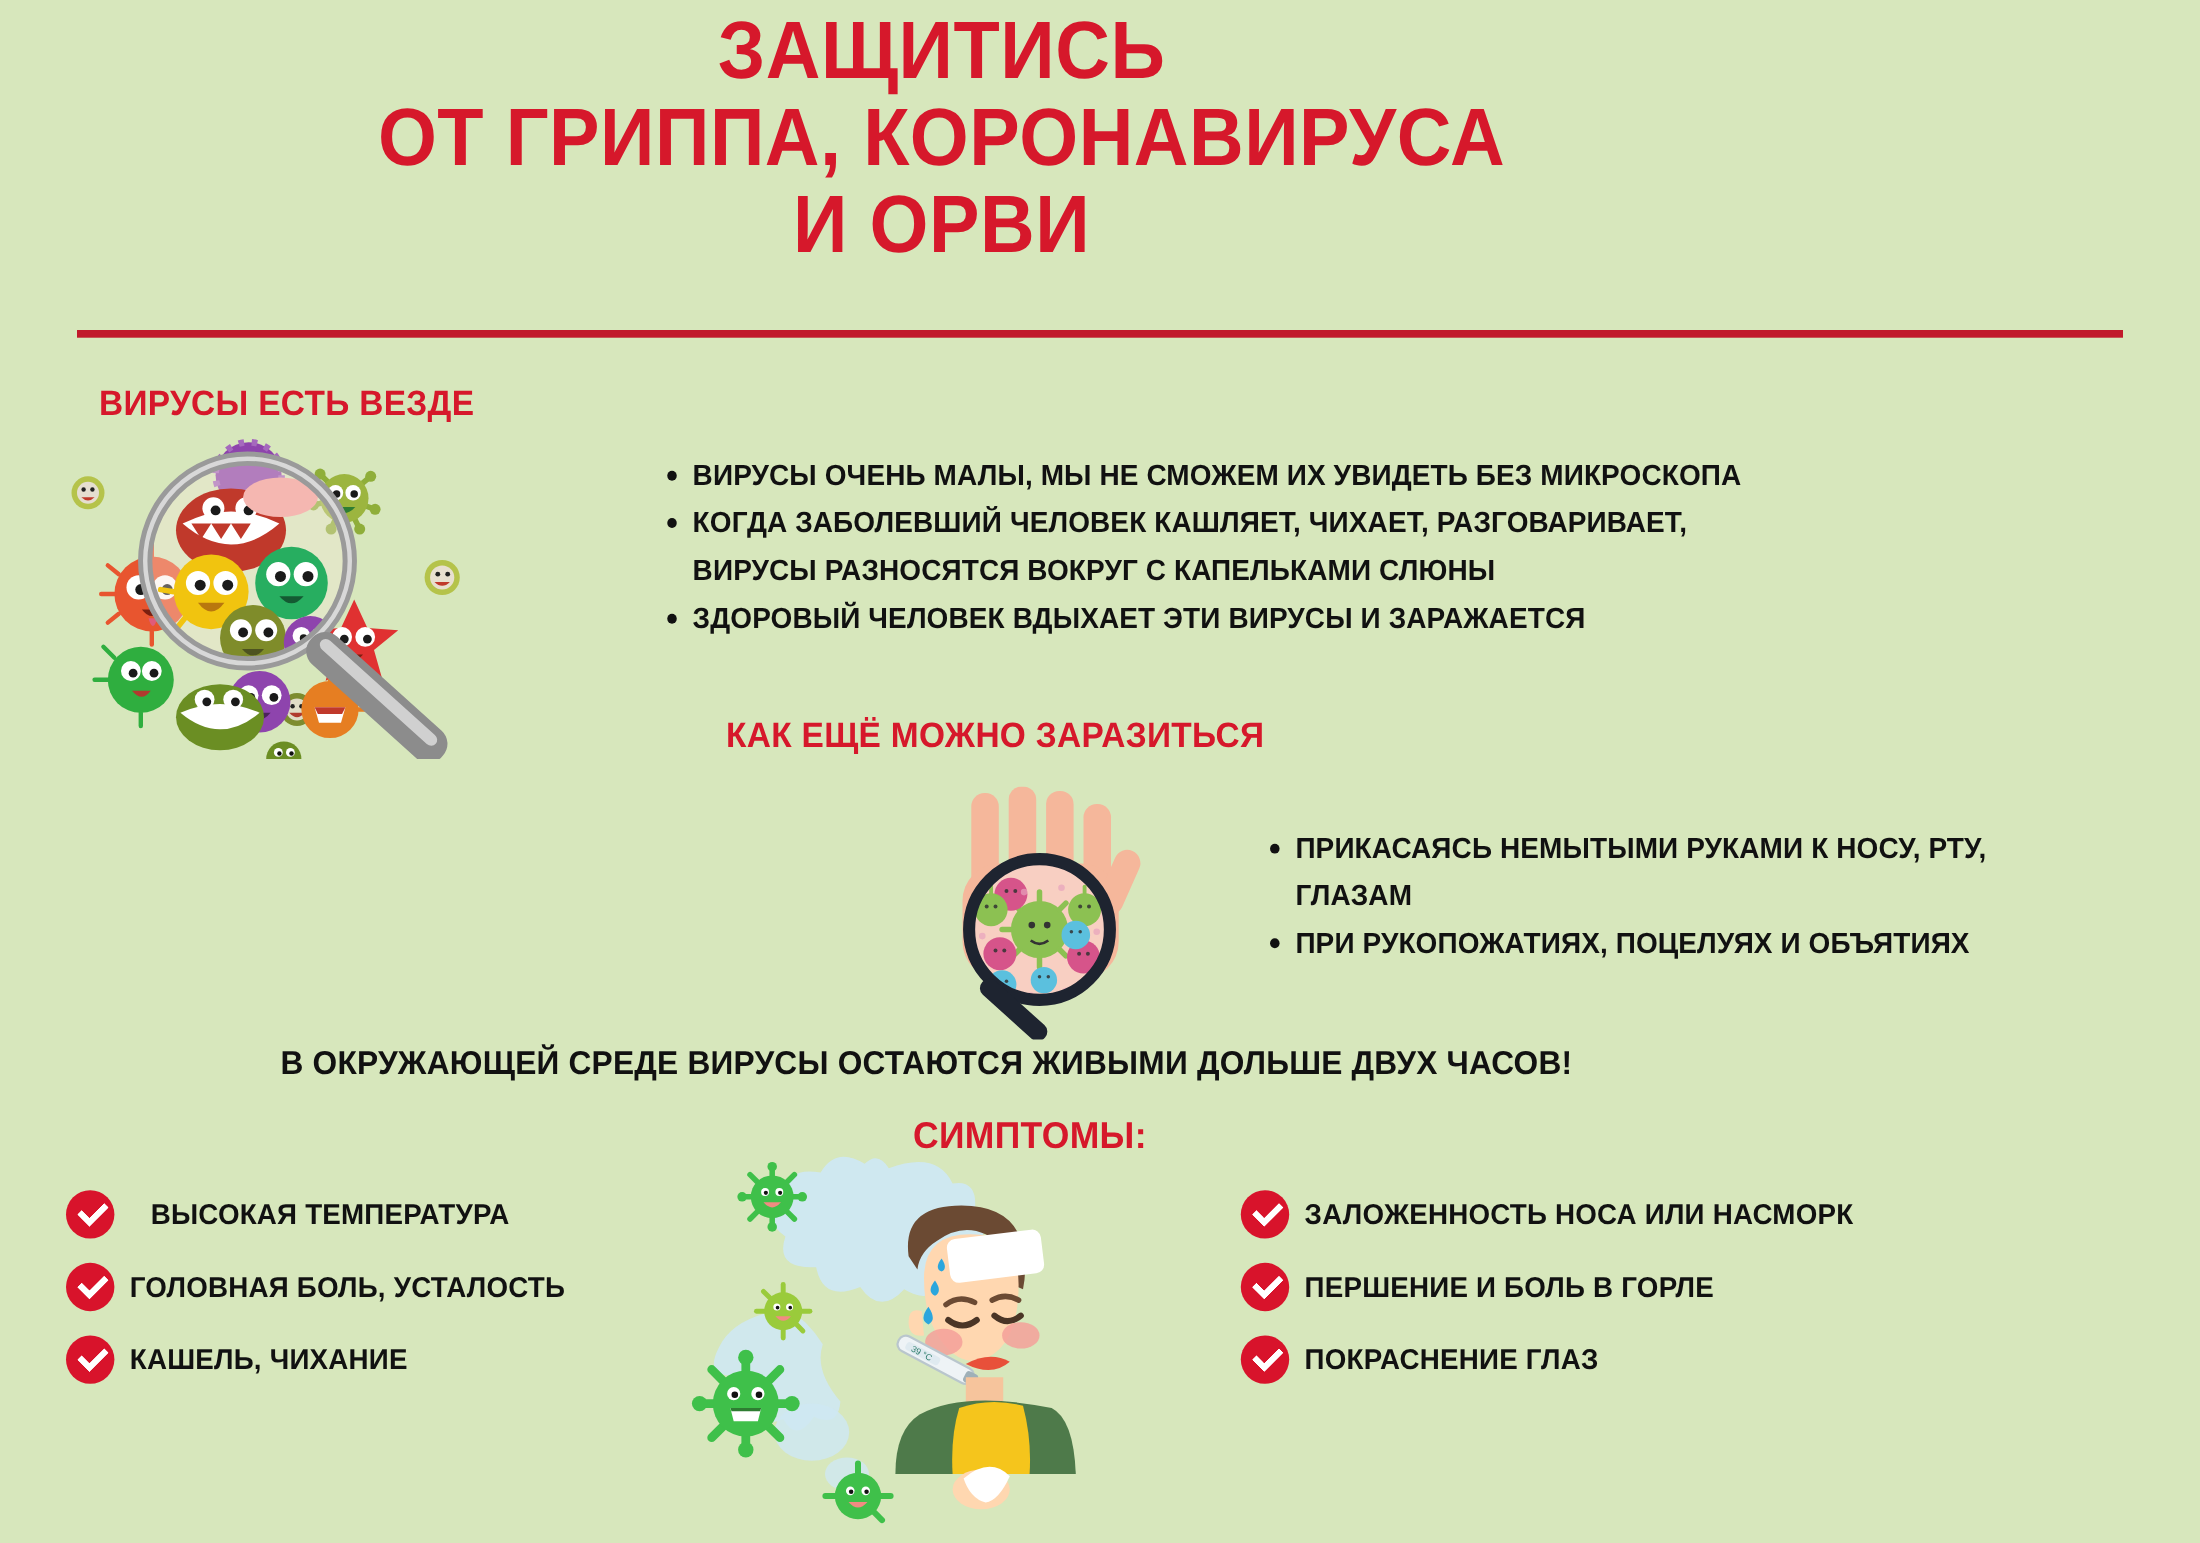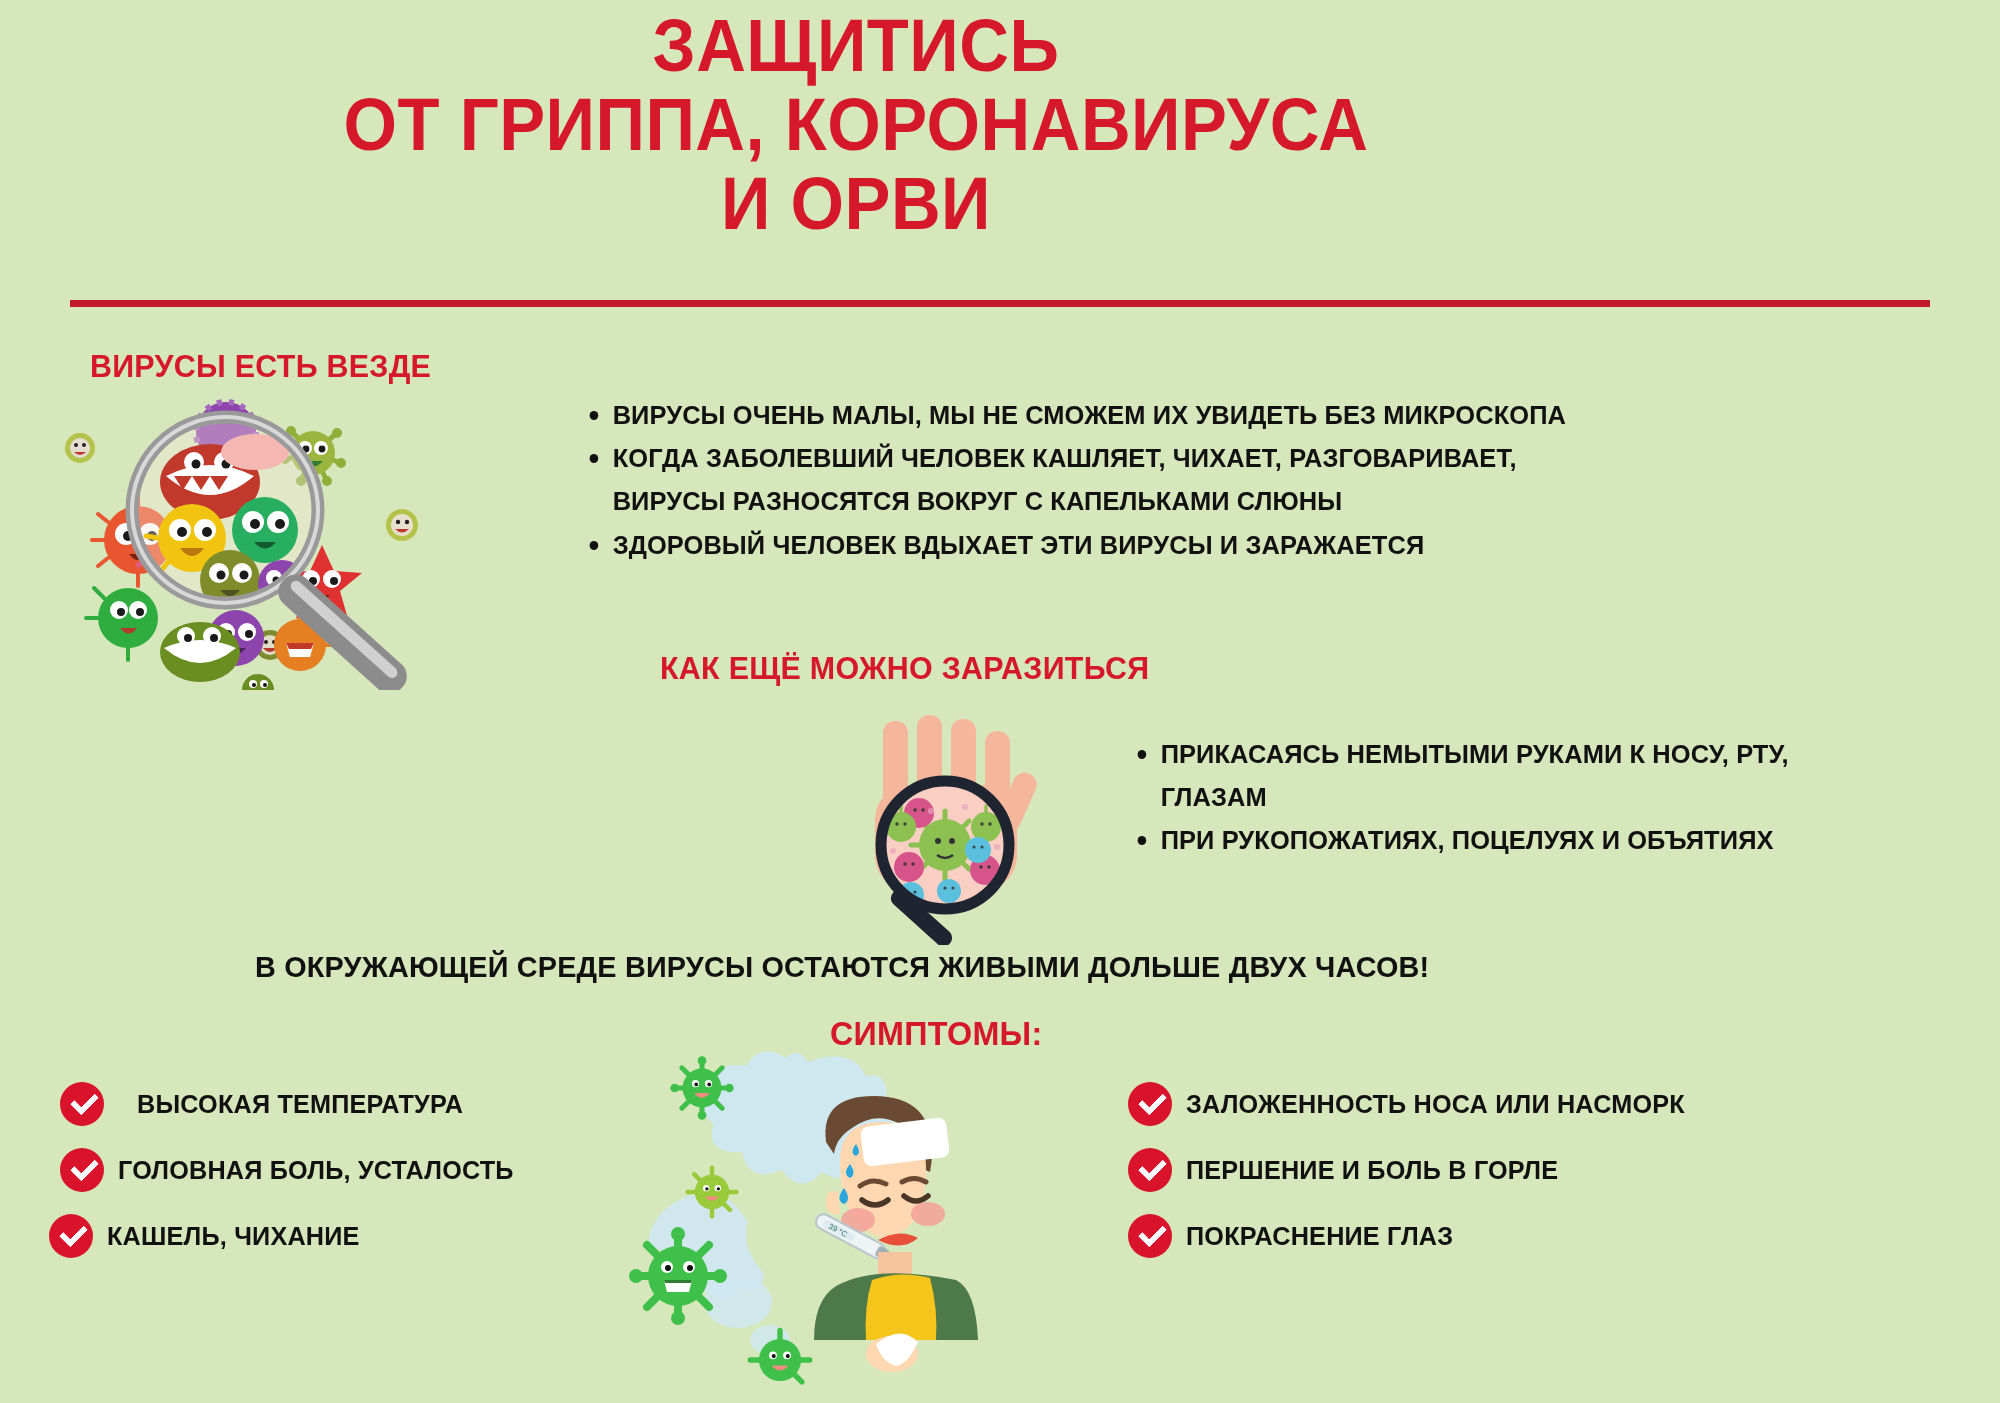--- a/index.html
+++ b/index.html
@@ -37,21 +37,21 @@
     color:#d6182b;
     font-weight:bold;
     font-size:32px;
     letter-spacing:0.3px;
     transform:scaleX(0.95);
     transform-origin:left center;
     white-space:nowrap;
   }
 
   
-  .blist{position:absolute;margin:0;padding:0;list-style:none;}
+  .blist{position:absolute;margin:17px;padding:0;list-style:none;}
   .blist li{
     position:relative;
     color:#111;
     font-weight:bold;
     font-size:26.5px;
     line-height:1.63;
     letter-spacing:0.1px;
     transform:scaleX(0.96);
     transform-origin:left center;
     white-space:nowrap;
@@ -544,21 +544,21 @@
   </div>
 
   <div class="sym" style="top:1082px;left:60px;gap:19px;">
     <span class="badge"></span>
     <span class="txt">ВЫСОКАЯ ТЕМПЕРАТУРА</span>
   </div>
   <div class="sym" style="top:1148px;left:60px;">
     <span class="badge"></span>
     <span class="txt">ГОЛОВНАЯ БОЛЬ, УСТАЛОСТЬ</span>
   </div>
-  <div class="sym" style="top:1214px;left:49px;">
+  <div class="sym" style="top:1214px;left:60px;">
     <span class="badge"></span>
     <span class="txt">КАШЕЛЬ, ЧИХАНИЕ</span>
   </div>
 
   <div class="sym" style="top:1082px;left:1128px;">
     <span class="badge"></span>
     <span class="txt">ЗАЛОЖЕННОСТЬ НОСА ИЛИ НАСМОРК</span>
   </div>
   <div class="sym" style="top:1148px;left:1128px;">
     <span class="badge"></span>

